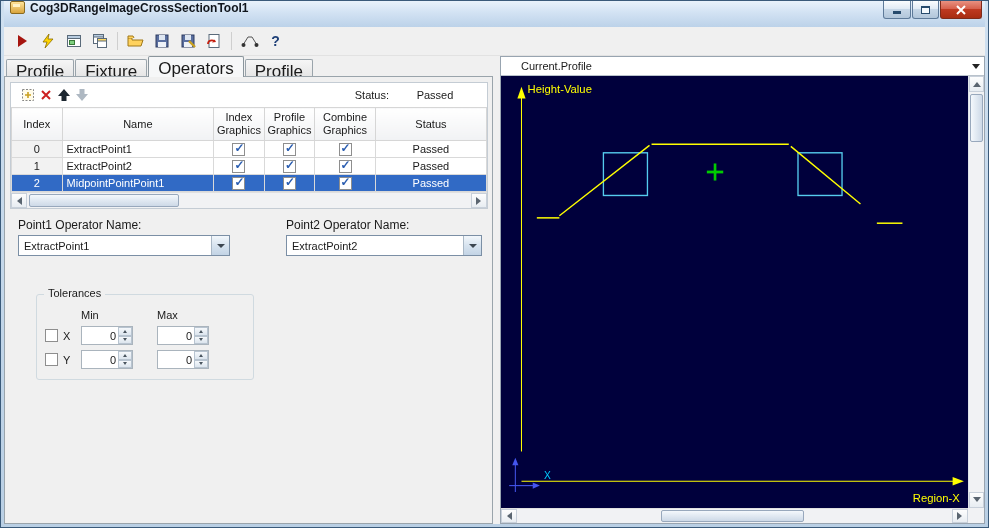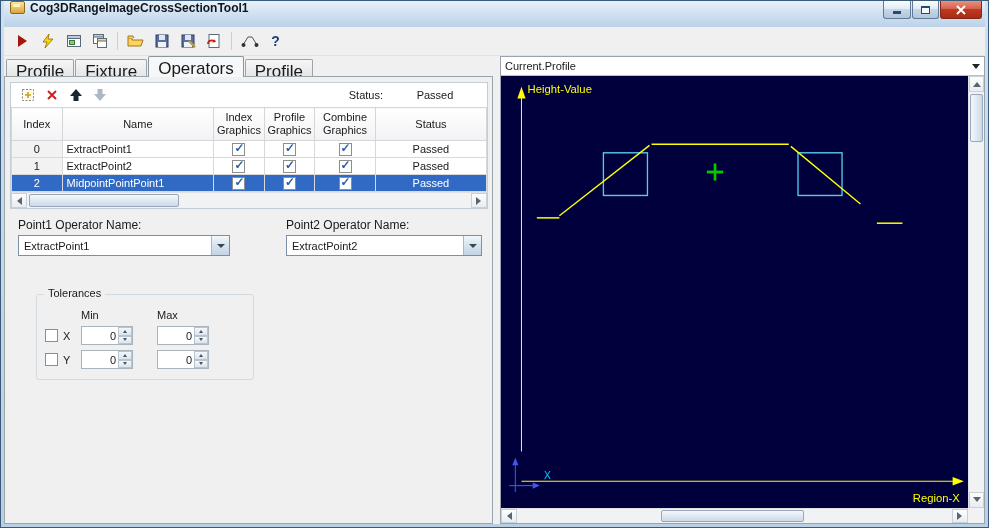--- a/index.html
+++ b/index.html
@@ -46,21 +46,21 @@
   .tab { padding:2px 9px 3px 9px; font-size:17px; border:1px solid #9aa4ab; border-bottom:none;
          background: linear-gradient(#f6f6f6,#e5e5e5); border-radius:2px 2px 0 0; margin-right:1px;
          height:18px; }
   .tab.active { background:#f6f7f8; height:21px; position:relative; z-index:2; 
                 border-color:#8a959c; }
   .tab-page { flex:1; border:1px solid #9aa4ab; background:#f0f0f0; margin-top:-1px; position:relative;
               padding:5px 4px 0 5px; }
 
   
   .grid-panel { background:#fff; border:1px solid #c4ccd4; }
-  .op-toolbar { height:24px; display:flex; align-items:center; padding:0 6px 0 8px; gap:6px; background:#fff; }
+  .op-toolbar { height:24px; display:flex; align-items:center; padding:0 6px 0 8px; background:#fff; }
   .status-label { margin-left:auto; font-size:11px; }
   .status-value { width:92px; text-align:center; font-size:11px; }
 
   table.ops { border-collapse:collapse; width:100%; table-layout:fixed; font-size:11px; }
   table.ops th { background: linear-gradient(#ffffff,#f1f2f4); border:1px solid #d6d6d6; font-weight:normal;
                  height:33px; padding:1px 2px; line-height:1.15; }
   table.ops td { border:1px solid #d9d9d9; height:17px; padding:0 4px; background:#fff; }
   table.ops td.idx { background:#f2f2f2; text-align:center; width:50px; }
   table.ops td.center { text-align:center; }
   col.c-index { width:50px; } col.c-name { width:150px; } col.c-in { width:50px; }
@@ -106,21 +106,21 @@
   .spin .sval { flex:1; text-align:right; font-size:11px; padding:3px 2px 0 0; }
   .spin .btns { width:14px; display:flex; flex-direction:column; }
   .spin .sb { flex:1; border:1px solid #b8c4d0; background:linear-gradient(#f5f8fb,#dce5ee);
               display:flex; align-items:center; justify-content:center; }
   .spin .sb::after { content:""; width:0; height:0; border:2px solid transparent; }
   .spin .sb.up::after { border-bottom:3px solid #49545e; margin-top:-2px; }
   .spin .sb.dn::after { border-top:3px solid #49545e; margin-bottom:-2px; }
 
   
   .profile-combo { height:19px; border-bottom:1px solid #b9c2cb; background:#fff; display:flex; align-items:center; }
-  .profile-combo .val { flex:1; font-size:11px; padding-left:4px; }
+  .profile-combo .val { flex:1; font-size:11px; padding-left:20px; }
   .profile-combo .drop { width:16px; display:flex; align-items:center; justify-content:center; }
   .profile-combo .drop::after { content:""; border:4px solid transparent; border-top:5px solid #222; margin-top:5px; }
   .chart-area { flex:1; position:relative; min-height:0; }
   .chart-svg { position:absolute; left:0; top:0; right:16px; bottom:15px; width:calc(100% - 16px); height:calc(100% - 15px); }
   .vscroll { position:absolute; right:0; top:0; bottom:15px; width:16px; background:#f1f2f4;
              border-left:1px solid #dfe3e8; display:flex; flex-direction:column; }
   .vscroll .sb-btn { width:100%; height:16px; }
   .vscroll .sb-track { flex:1; }
   .vthumb { position:absolute; left:1px; right:1px; top:2px; height:48px; border:1px solid #98a8bc;
             border-radius:2px; background:linear-gradient(90deg,#f4f8fc,#cdd9e7); }

